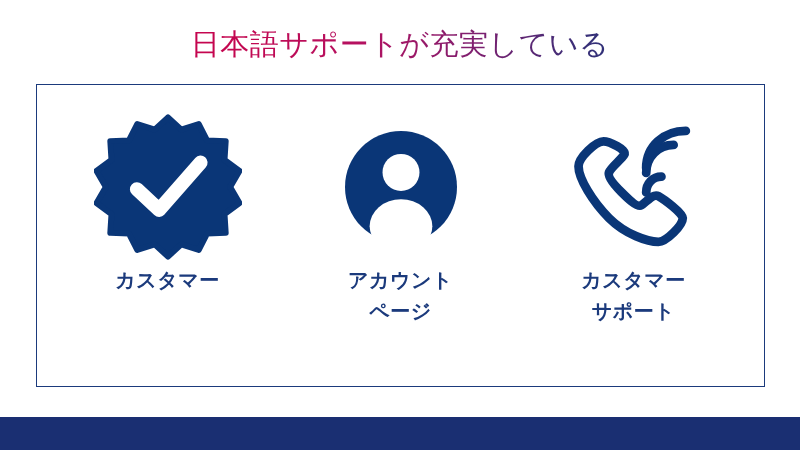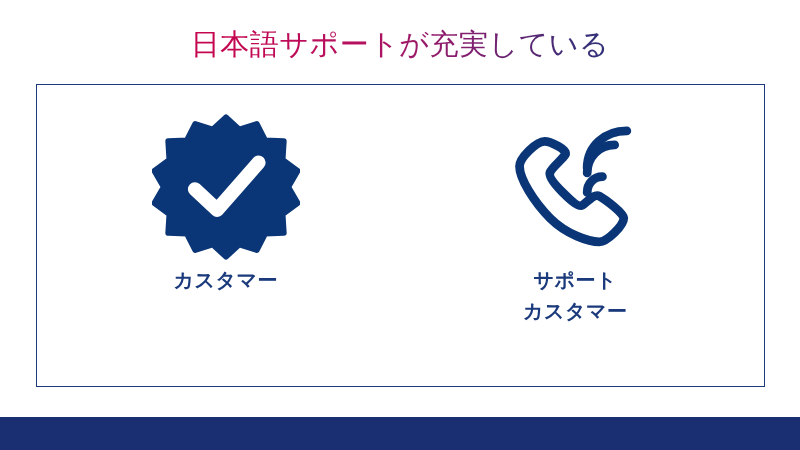--- a/index.html
+++ b/index.html
@@ -126,20 +126,41 @@
 
             <path fill="none" stroke="#ffffff" stroke-width="9.5" stroke-linecap="round" stroke-linejoin="round" d="M29 51.5 L44 65.5 L72 33.5"></path>
           </svg>
         </span>
       </div>
       <div class="feature-label">
         <span class="line">カスタマー</span>
       </div>
     </div>
 
+    <div class="feature-col">
+      <div class="icon-slot">
+        <span>
+          <svg width="112" height="112" viewBox="0 0 100 100" aria-hidden="true">
+
+            <defs>
+              <mask id="personMask">
+                <rect x="0" y="0" width="100" height="100" fill="#ffffff"></rect>
+                <circle cx="50" cy="37" r="16.5" fill="#000000"></circle>
+                <ellipse cx="50" cy="85" rx="28" ry="24" fill="#000000"></ellipse>
+              </mask>
+            </defs>
+            <circle cx="50" cy="50" r="50" fill="#0a3677" mask="url(#personMask)"></circle>
+          </svg>
+        </span>
+      </div>
+      <div class="feature-label">
+        <span class="line">アカウント</span>
+        <span class="line">ページ</span>
+      </div>
+    </div>
 
     <div class="feature-col">
       <div class="icon-slot">
         <span>
           <svg width="128" height="122" viewBox="0 0 105 100" aria-hidden="true">
             <g fill="none" stroke="#0a3677" stroke-width="7.2" stroke-linecap="round" stroke-linejoin="round">
 
               <path d="M27.5 12.5
                        C21 12.5 7 26 7 33
                        C7 43 18.5 62 32 75.5
@@ -153,21 +174,21 @@
                        C47 19.5 32 12.5 27.5 12.5 Z"></path>
 
               <path d="M62.5 54.5 C62.5 47 68 41.5 75 41.5"></path>
               <path d="M62.5 38.5 C62.5 25.5 72.5 15.5 85 15.5"></path>
               <path d="M62.5 22.5 C62.5 4.5 77 -8 95 -8" transform="translate(0,12)"></path>
             </g>
           </svg>
         </span>
       </div>
       <div class="feature-label">
+        <span class="line">カスタマー</span>
         <span class="line">サポート</span>
-        <span class="line">カスタマー</span>
       </div>
     </div>
 
   </div>
 </div>
 
 <div class="bottom-bar"></div>
 
 </body></html>

